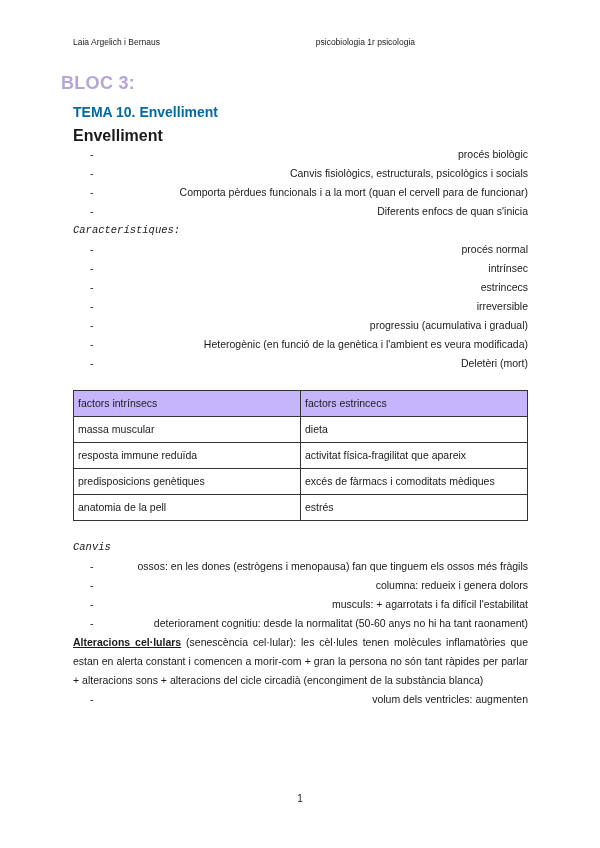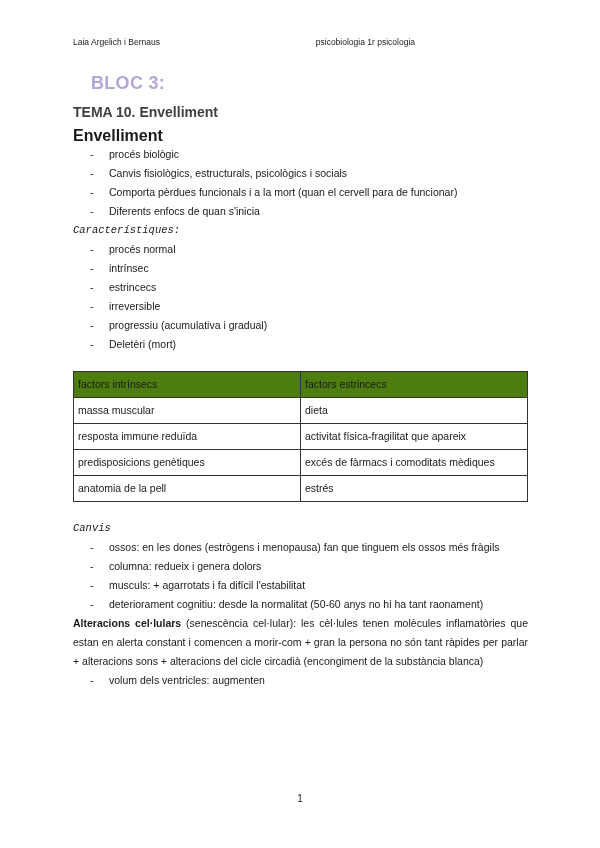--- a/index.html
+++ b/index.html
@@ -26,33 +26,33 @@
       left: 73px;
       right: 73px;
       font-size: 8.5px;
       display: flex;
       justify-content: space-between;
       color: #222;
     }
     .bloc-title {
       position: absolute;
       top: 73px;
-      left: 91px;
+      left: 61px;
       font-size: 18px;
       font-weight: bold;
       color: #b4a7d6;
       letter-spacing: 0.3px;
     }
     .tema-title {
       position: absolute;
       top: 104px;
       left: 73px;
       font-size: 14px;
       font-weight: bold;
-      color: #404040;
+      color: #0369a1;
     }
     .content {
       position: absolute;
       top: 126px;
       left: 73px;
       width: 455px;
       font-size: 10.5px;
       line-height: 19px;
     }
     .sub-heading-bold {
@@ -60,20 +60,21 @@
       font-size: 16px;
     }
     .sub-heading-italic {
       font-style: italic;
       font-family: Liberation Mono, monospace;
     }
     ul.dash {
       list-style: none;
       margin: 0;
       padding: 0;
+      text-align: right;
     }
     ul.dash li {
       position: relative;
       padding-left: 36px;
     }
     ul.dash li::before {
       content: "-";
       position: absolute;
       left: 17px;
     }
@@ -86,28 +87,29 @@
     }
     table.factors th, table.factors td {
       border: 1px solid #333;
       text-align: left;
       font-weight: normal;
       padding: 3px 4px;
       height: 18px;
       width: 50%;
     }
     table.factors th {
-      background: #4d7c0f;
+      background: #c4b5fd;
     }
     .para {
       text-align: justify;
       line-height: 19px;
     }
     .para .bold-underline {
       font-weight: bold;
+      text-decoration: underline;
     }
     .page-number {
       position: absolute;
       top: 793px;
       left: 0;
       width: 600px;
       text-align: center;
       font-size: 10px;
     }
   </style>
@@ -134,20 +136,21 @@
       <li>Diferents enfocs de quan s'inicia</li>
     </ul>
 
     <div class="sub-heading-italic">Característiques:</div>
     <ul class="dash">
       <li>procés normal</li>
       <li>intrínsec</li>
       <li>estrincecs</li>
       <li>irreversible</li>
       <li>progressiu (acumulativa i gradual)</li>
+      <li>Heterogènic (en funció de la genètica i l'ambient es veura modificada)</li>
       <li>Deletèri (mort)</li>
     </ul>
 
     <table class="factors">
       <thead>
         <tr>
           <th>factors intrínsecs</th>
           <th>factors estrincecs</th>
         </tr>
       </thead>

